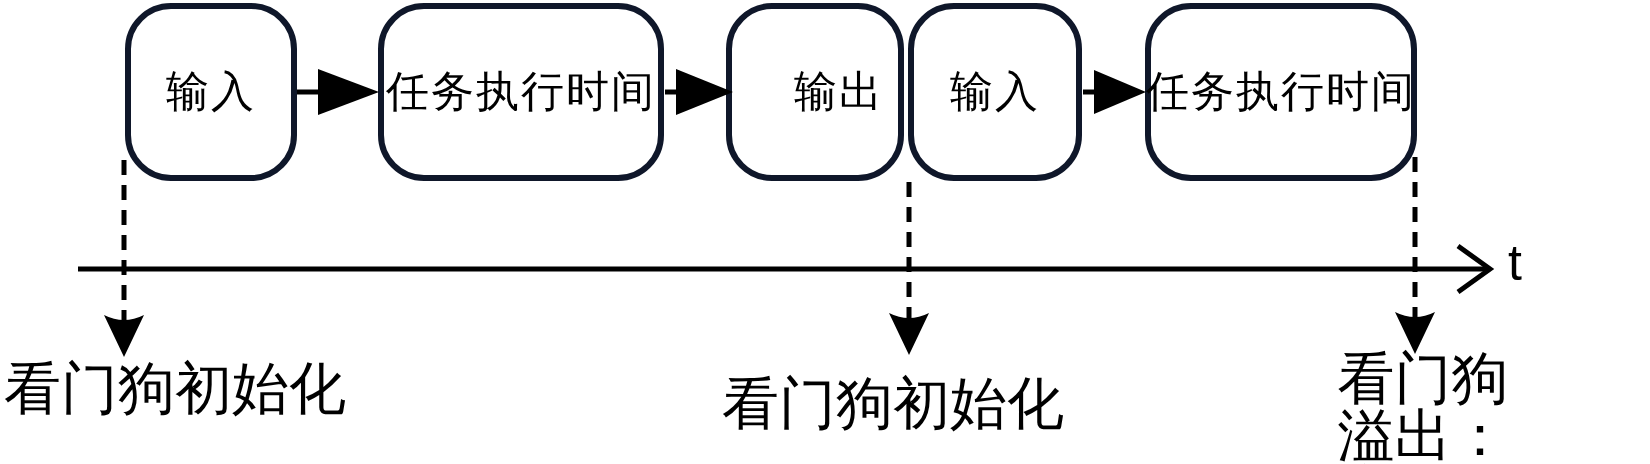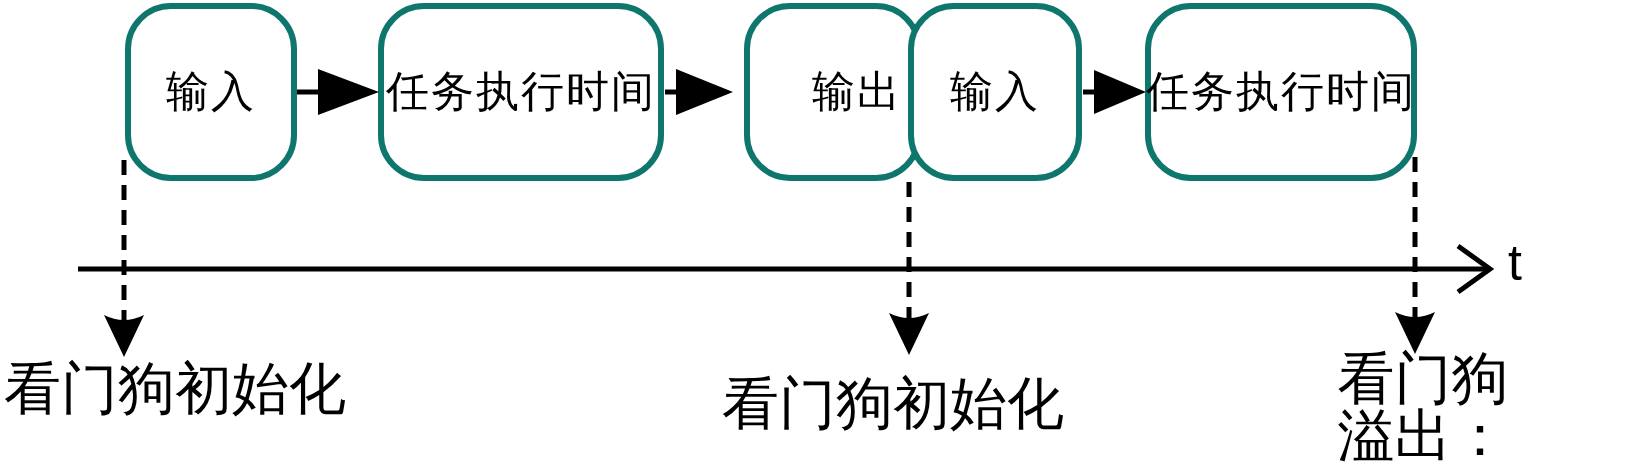--- a/index.html
+++ b/index.html
@@ -21,21 +21,21 @@
   }
   .connectors .stroke5 { stroke: #000000; stroke-width: 5; fill: none; }
   .connectors .dashed  { stroke-dasharray: 15 10; }
   .connectors .filled  { fill: #000000; stroke: none; }
   .connectors .openhead{ stroke: #000000; stroke-width: 5; fill: none; stroke-linejoin: miter; }
   .box {
     position: absolute;
     top: 3px;
     height: 178px;
     box-sizing: border-box;
-    border: 6px solid #0f766e;
+    border: 6px solid #0f172a;
     border-radius: 46px;
     background: #ffffff;
     display: flex;
     align-items: center;
     justify-content: center;
     z-index: 1;
   }
   .box-label {
     font-size: 43px;
     letter-spacing: 2px;
@@ -64,21 +64,21 @@
 <body>
 
 <div class="canvas">
 
   <div class="box" style="left:125px; width:172px;">
     <span class="box-label">输入</span>
   </div>
   <div class="box" style="left:378px; width:286px;">
     <span class="box-label">任务执行时间</span>
   </div>
-  <div class="box" style="left:744px; width:178px;padding-left:48px;">
+  <div class="box" style="left:726px; width:178px;padding-left:48px;">
     <span class="box-label">输出</span>
   </div>
   <div class="box" style="left:908px; width:174px;">
     <span class="box-label">输入</span>
   </div>
   <div class="box" style="left:1145px; width:272px;">
     <span class="box-label">任务执行时间</span>
   </div>
 
   <svg class="connectors" viewBox="0 0 1650 464">

